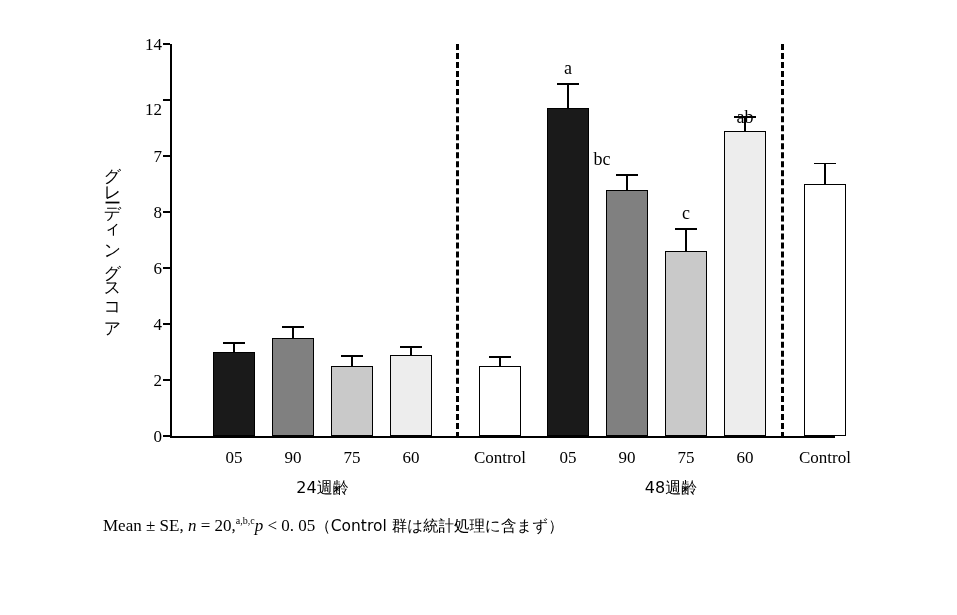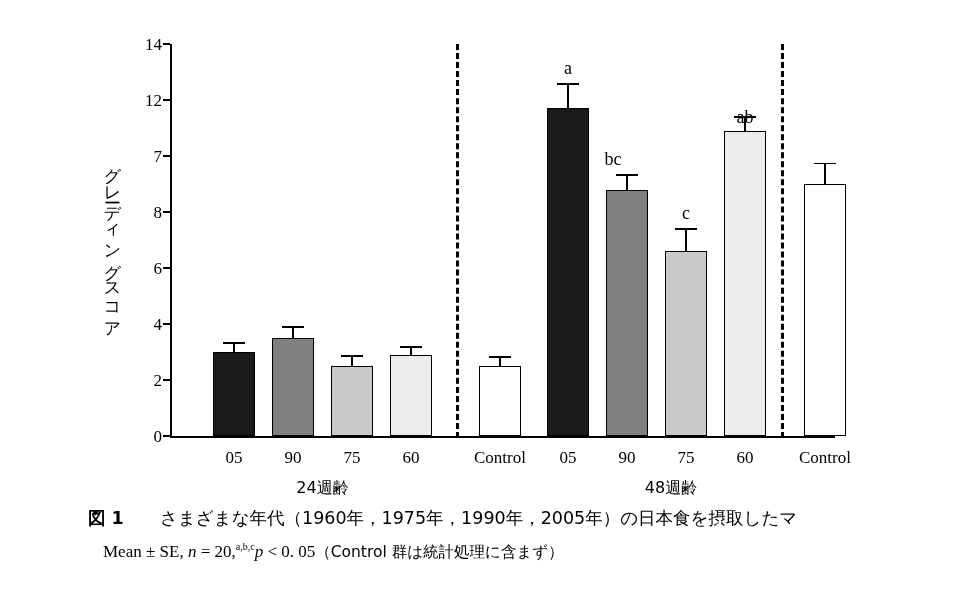--- a/index.html
+++ b/index.html
@@ -218,21 +218,21 @@
         <div class="ytick-wrap" style="bottom: 226px;">
           <div class="tick-mark" style="top: -1px;"></div>
           <div class="tick-label" style="transform: translateY(-50%);">8</div>
         </div>
         <div class="ytick-wrap" style="bottom: 282px;">
           <div class="tick-mark" style="top: -1px;"></div>
           <div class="tick-label" style="transform: translateY(-50%);">7</div>
         </div>
         <div class="ytick-wrap" style="bottom: 338px;">
           <div class="tick-mark" style="top: -1px;"></div>
-          <div class="tick-label" style="transform: translateY(-50%);">12</div>
+          <div class="tick-label" style="transform: translateY(-50%); margin-top: 9px;">12</div>
         </div>
         <div class="ytick-wrap" style="bottom: 394px;">
           <div class="tick-mark" style="top: -1px;"></div>
           <div class="tick-label" style="transform: translateY(-50%);">14</div>
         </div>
       </div>
     <div id="bars-layer">
         <div class="bar" style="left: 43px; width: 42px; height: 84px; background: rgb(26, 26, 26);"></div>
         <div class="errbar" style="left: 63.1px; bottom: 86px; height: 7.84px;"></div>
         <div class="errcap" style="left: 53px; width: 22px; bottom: 93.84px;"></div>
@@ -248,21 +248,21 @@
         <div class="bar" style="left: 309px; width: 42px; height: 70px; background: rgb(255, 255, 255);"></div>
         <div class="errbar" style="left: 329.1px; bottom: 72px; height: 8.4px;"></div>
         <div class="errcap" style="left: 319px; width: 22px; bottom: 80.4px;"></div>
         <div class="bar" style="left: 377px; width: 42px; height: 327.6px; background: rgb(26, 26, 26);"></div>
         <div class="errbar" style="left: 397.1px; bottom: 329.6px; height: 23.8px;"></div>
         <div class="errcap" style="left: 387px; width: 22px; bottom: 353.4px;"></div>
         <div class="sig-label" style="left: 398px; bottom: 359.4px;">a</div>
         <div class="bar" style="left: 436px; width: 42px; height: 246.4px; background: rgb(128, 128, 128);"></div>
         <div class="errbar" style="left: 456.1px; bottom: 248.4px; height: 14px;"></div>
         <div class="errcap" style="left: 446px; width: 22px; bottom: 262.4px;"></div>
-        <div class="sig-label" style="left: 443px; bottom: 268.4px;">bc</div>
+        <div class="sig-label" style="left: 432px; bottom: 268.4px;">bc</div>
         <div class="bar" style="left: 495px; width: 42px; height: 184.8px; background: rgb(201, 201, 201);"></div>
         <div class="errbar" style="left: 515.1px; bottom: 186.8px; height: 21px;"></div>
         <div class="errcap" style="left: 505px; width: 22px; bottom: 207.8px;"></div>
         <div class="sig-label" style="left: 516px; bottom: 213.8px;">c</div>
         <div class="bar" style="left: 554px; width: 42px; height: 305.2px; background: rgb(237, 237, 237);"></div>
         <div class="errbar" style="left: 574.1px; bottom: 307.2px; height: 12.6px;"></div>
         <div class="errcap" style="left: 564px; width: 22px; bottom: 319.8px;"></div>
         <div class="sig-label" style="left: 575px; bottom: 310px;">ab</div>
         <div class="bar" style="left: 634px; width: 42px; height: 252px; background: rgb(255, 255, 255);"></div>
         <div class="errbar" style="left: 654.1px; bottom: 254px; height: 19.6px;"></div>
@@ -282,22 +282,19 @@
         <div class="bar-label" style="left: 398px;">05</div>
         <div class="bar-label" style="left: 457px;">90</div>
         <div class="bar-label" style="left: 516px;">75</div>
         <div class="bar-label" style="left: 575px;">60</div>
         <div class="bar-label" style="left: 655px;">Control</div>
         <div class="group-label" style="left: 480px; margin-left: 21px;">48週齢</div>
       </div>
   </div>
 
   <div id="caption-block">
-    <div id="caption-line-1">
-      <span id="caption-fignum">図 1</span><span>さまざまな年代（1960年，1975年，1990年，2005年）の日本食を摂取したマ</span>
-    </div>
     <div id="caption-stats">
       <span>Mean ± SE,</span>
       <span class="stat-ital">n</span><span> = 20,</span><span class="stat-sup">a,b,c</span><span class="stat-ital">p</span><span> &lt; 0. 05</span><span class="stat-jp">（Control 群は統計処理に含まず）</span>
     </div>
   </div>
 
 </div>
 
 </body></html>

